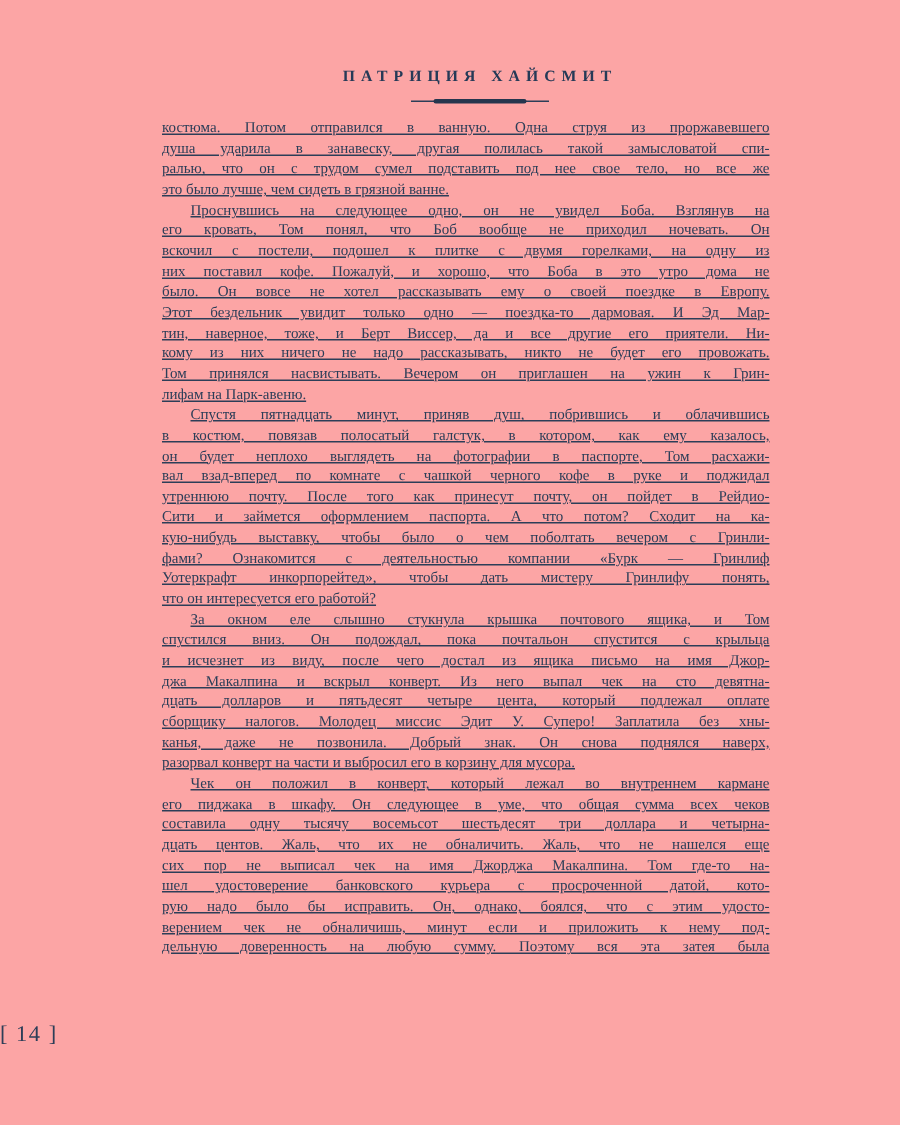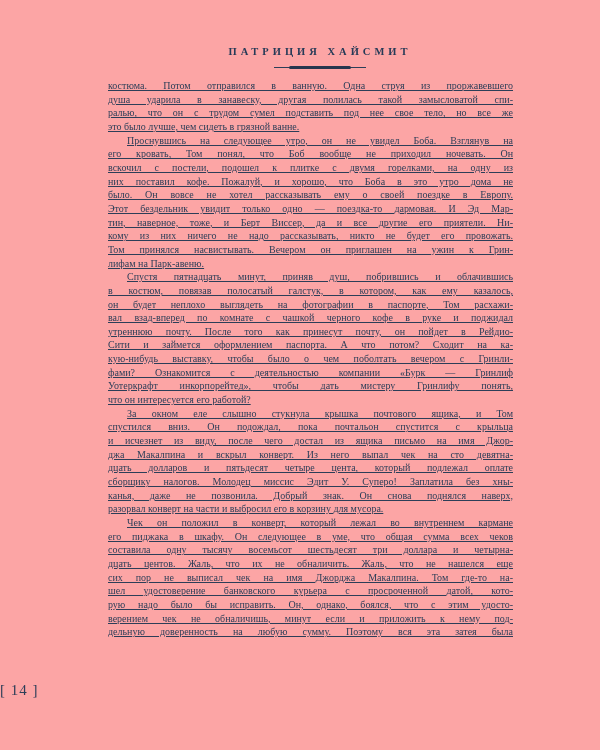--- a/index.html
+++ b/index.html
@@ -93,21 +93,21 @@
   <div class="running-head">ПАТРИЦИЯ ХАЙСМИТ</div>
   <div class="divider"></div>
   <div class="body-text">
       <div class="paragraph">
         <div class="line">костюма. Потом отправился в ванную. Одна струя из проржавевшего</div>
         <div class="line">душа ударила в занавеску, другая полилась такой замысловатой спи-</div>
         <div class="line">ралью, что он с трудом сумел подставить под нее свое тело, но все же</div>
         <div class="line last">это было лучше, чем сидеть в грязной ванне.</div>
       </div>
       <div class="paragraph">
-        <div class="line first">Проснувшись на следующее утро, он не увидел Боба. Взглянув на</div>
+        <div class="line first">Проснувшись на следующее одно, он не увидел Боба. Взглянув на</div>
         <div class="line">его кровать, Том понял, что Боб вообще не приходил ночевать. Он</div>
         <div class="line">вскочил с постели, подошел к плитке с двумя горелками, на одну из</div>
         <div class="line">них поставил кофе. Пожалуй, и хорошо, что Боба в это утро дома не</div>
         <div class="line">было. Он вовсе не хотел рассказывать ему о своей поездке в Европу.</div>
         <div class="line">Этот бездельник увидит только одно — поездка-то дармовая. И Эд Мар-</div>
         <div class="line">тин, наверное, тоже, и Берт Виссер, да и все другие его приятели. Ни-</div>
         <div class="line">кому из них ничего не надо рассказывать, никто не будет его провожать.</div>
         <div class="line">Том принялся насвистывать. Вечером он приглашен на ужин к Грин-</div>
         <div class="line last">лифам на Парк-авеню.</div>
       </div>

